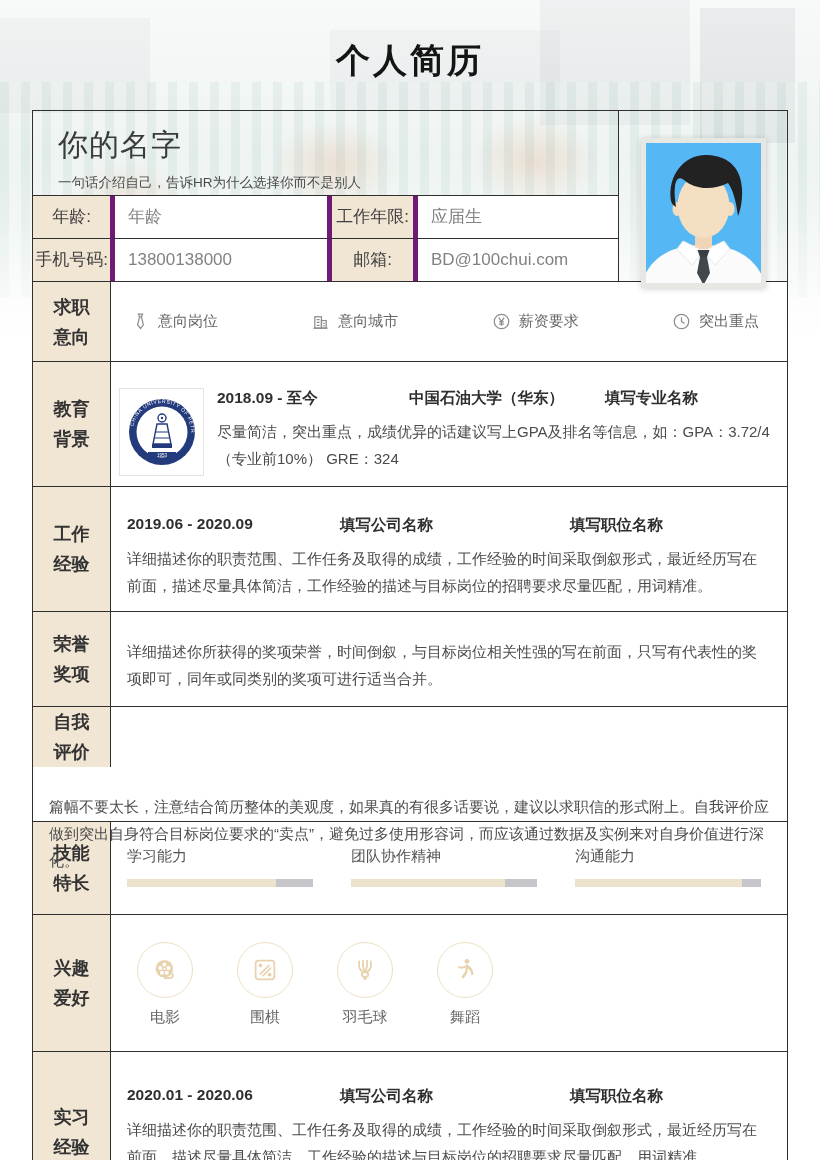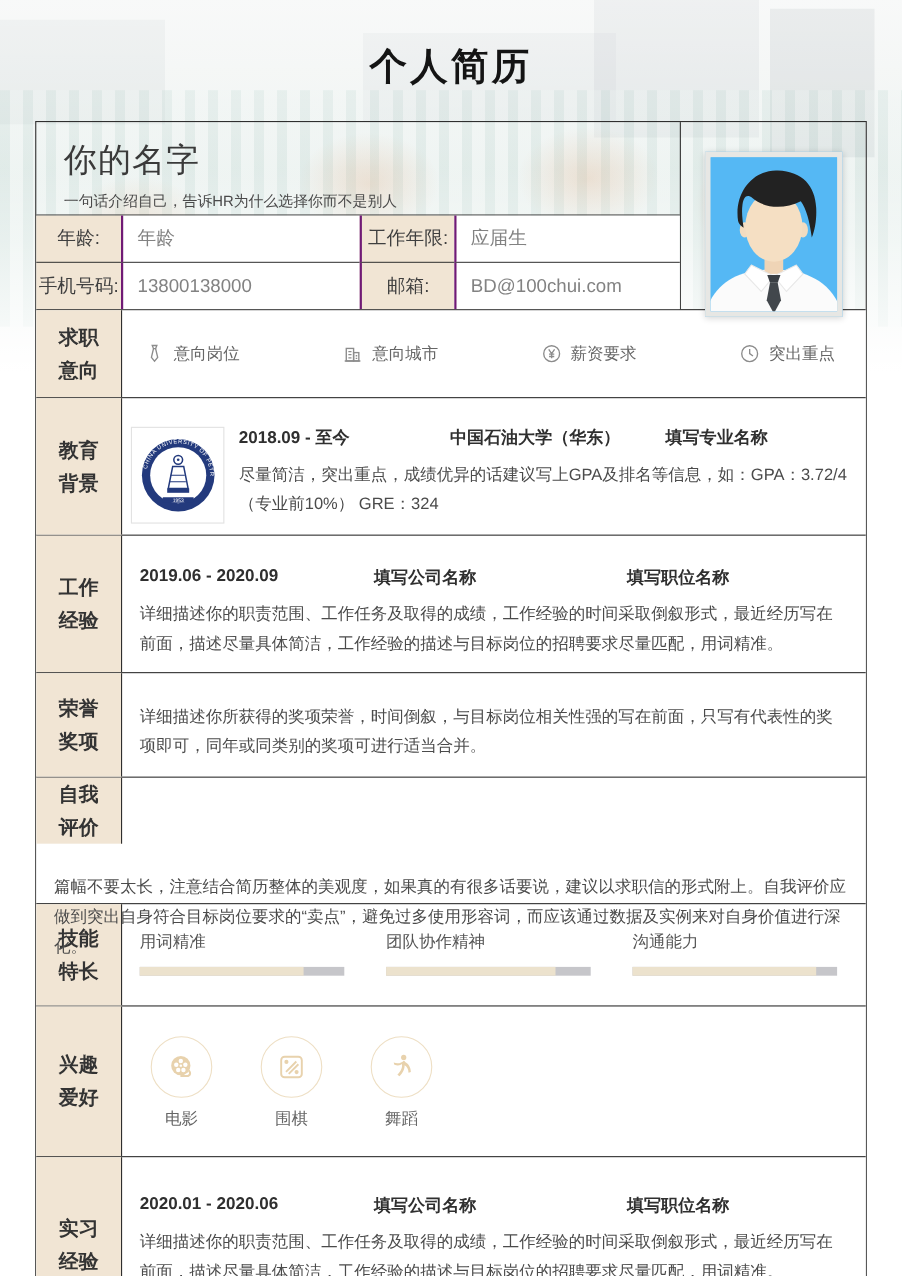--- a/index.html
+++ b/index.html
@@ -26,21 +26,21 @@
         border:1px solid #2f2f2f; }
   .top { display:flex; height:170px; }
   .top-left { width:586px; border-right:1px solid #2f2f2f; display:flex; flex-direction:column; }
   .namebox { height:85px; border-bottom:1px solid #2f2f2f; padding:14px 0 0 25px; }
   .name { font-size:30px; color:#3a3a3a; letter-spacing:1px; }
   .tagline { font-size:13.5px; color:#4a4a4a; margin-top:8px; }
   .info-grid { display:grid; grid-template-columns:77px 217px 86px 205px; grid-auto-rows:42.5px; height:85px; }
   .cell { display:flex; align-items:center; font-size:17px; }
   .cell.lbl { background:#f1e5d4; color:#3f3f3f; justify-content:center; }
   .cell.val { background:#ffffff; color:#828282; padding-left:13px; }
-  .cell.bl { border-left:2px solid #701a75; }
+  .cell.bl { border-left:5px solid #701a75; }
   .cell.bb { border-bottom:1px solid #2f2f2f; }
   .top-right { flex:1; position:relative; }
   .photo-frame { position:absolute; left:22px; top:27px; width:125px; height:150px;
         border:5px solid #e7e7e4; box-shadow:0 1px 6px rgba(0,0,0,.18); background:#55b8f4; z-index:3; }
   .photo-frame svg { display:block; }
 
   
   .row { display:flex; border-top:1px solid #2f2f2f; background:#fff; }
   .row-label { width:78px; background:#f1e5d4; border-right:1px solid #2f2f2f;
         display:flex; align-items:center; justify-content:center; flex:none; }
@@ -259,21 +259,21 @@
       </div>
     </div>
 
     <div class="row r-skill">
       <div class="row-label">
         <span>技能特长</span>
       </div>
       <div class="row-content">
         <div class="skill-grid">
           <div>
-            <div class="skill-name">用词精准</div>
+            <div class="skill-name">学习能力</div>
             <div class="bar">
                 <div class="bar-fill" style="width: 80%;"></div>
               </div>
           </div>
           <div>
             <div class="skill-name">团队协作精神</div>
             <div class="bar">
                 <div class="bar-fill" style="width: 83%;"></div>
               </div>
           </div>
@@ -314,20 +314,32 @@
                 <rect x="4.5" y="4.5" width="15" height="15" rx="2.5"></rect>
                 <path d="M8,15.5 L15.5,8 M10,17 L17,10"></path>
                 <circle cx="8.3" cy="8.3" r="1.5" fill="#e8d2ad" stroke="none"></circle>
                 <circle cx="15.7" cy="15.7" r="1.5" fill="#e8d2ad" stroke="none"></circle>
               </svg>
             </div>
             <div class="hobby-label">围棋</div>
           </div>
           <div class="hobby">
             <div class="hobby-circle">
+              <svg width="30" height="30" viewBox="0 0 24 24" fill="none" stroke="#e8d2ad" stroke-width="1.4">
+                <path d="M7.5,4.5 q-1.5,6 2.8,9.2"></path>
+                <path d="M16.5,4.5 q1.5,6 -2.8,9.2"></path>
+                <path d="M10.4,4 q-0.6,6 1.6,9.6 M13.6,4 q0.6,6 -1.6,9.6"></path>
+                <ellipse cx="12" cy="15.5" rx="2.6" ry="1.9"></ellipse>
+                <circle cx="12" cy="18.3" r="1.6" fill="#e8d2ad" stroke="none"></circle>
+              </svg>
+            </div>
+            <div class="hobby-label">羽毛球</div>
+          </div>
+          <div class="hobby">
+            <div class="hobby-circle">
               <svg width="30" height="30" viewBox="0 0 24 24">
                 <circle cx="13.6" cy="5" r="1.9" fill="#e8d2ad"></circle>
                 <path d="M13.8,7.2 C12,9.2 9.2,9.8 6.3,8.7 L6.8,10.4 C9.6,11.3 11.3,10.7 12.3,9.8 C12.8,12.3 11.8,14.6 9,17.6 L10.6,18.8 C13.2,16 14.3,13.4 14.3,10.8 C16,11.9 17.1,13.6 17.1,16.2 L18.8,15.6 C18.8,12.4 17.1,9.6 14.9,8.5 Z" fill="#e8d2ad"></path>
               </svg>
             </div>
             <div class="hobby-label">舞蹈</div>
           </div>
         </div>
       </div>
     </div>

